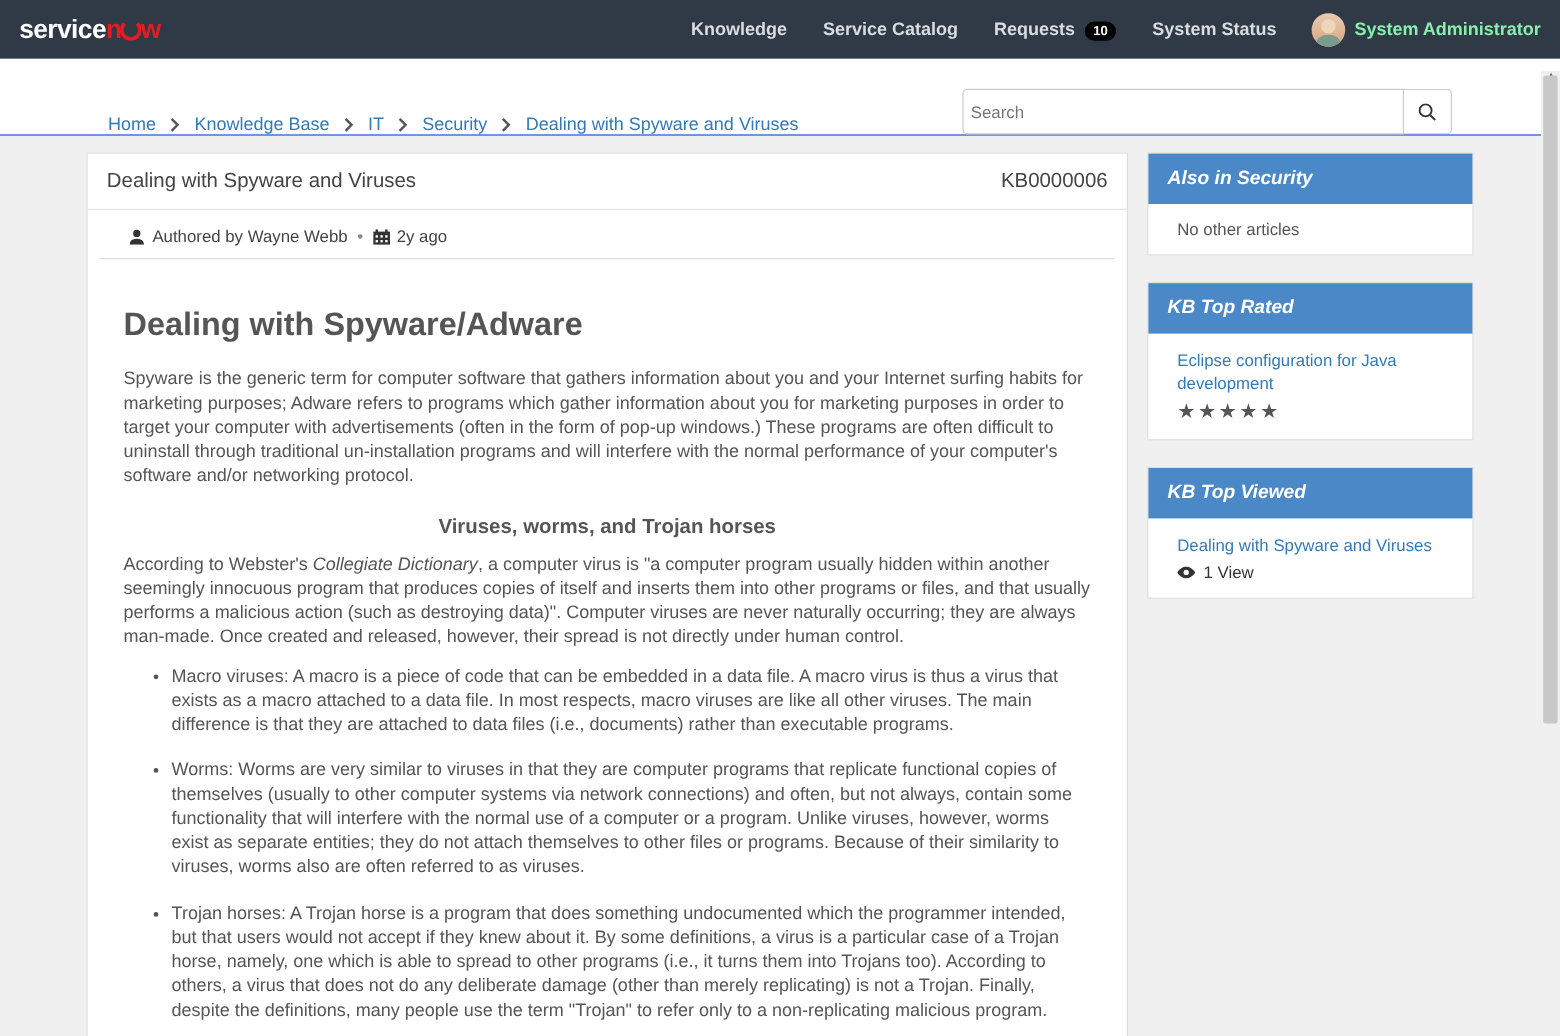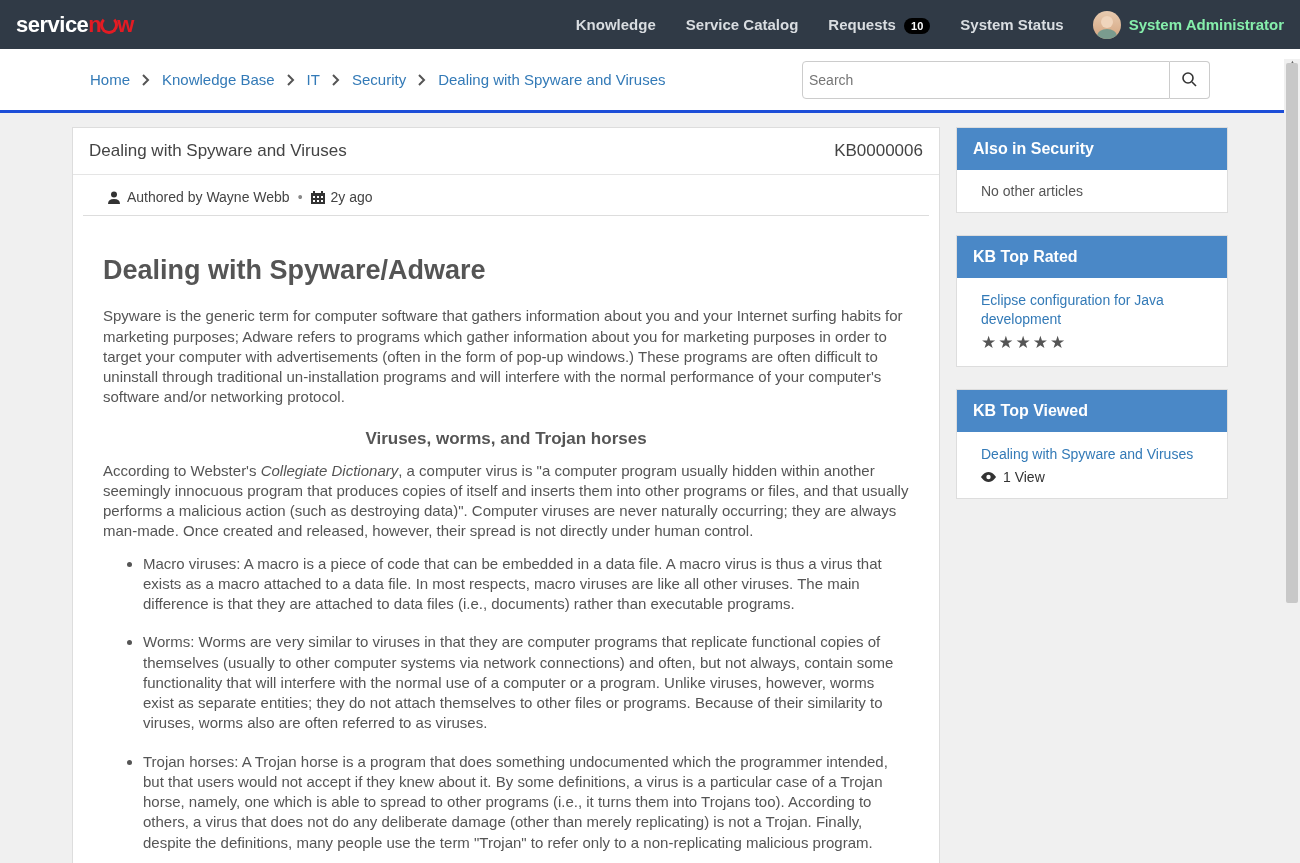--- a/index.html
+++ b/index.html
@@ -13,21 +13,21 @@
   .logo-o { display:inline-block; width:18px; height:18px; border:3px solid #e31b23; border-top-color:transparent; border-radius:50%; transform:translateY(2px); margin:0 -1px; }
   .nav-spacer { flex: 1; }
   .nav-link { color: #d9dde1; text-decoration: none; padding: 0 15px; font-size: 15px; font-weight: 600; cursor: pointer; }
   .badge { background: #000000; color: #fff; font-size: 11px; padding: 2px 7px; border-radius: 9px; margin-left: 4px; font-weight: bold; }
   .avatar { width: 28px; height: 28px; border-radius: 50%; background: linear-gradient(#e8cbb0,#d4a580); margin-left: 14px; margin-right: 8px; position:relative; overflow:hidden;}
   .avatar::before{content:"";position:absolute;top:5px;left:8px;width:12px;height:12px;background:#f0d5bc;border-radius:50%;}
   .avatar::after{content:"";position:absolute;bottom:-4px;left:4px;width:20px;height:14px;background:#7a9b8e;border-radius:50% 50% 0 0;}
   .user-name { color:#86efac; font-size:15px; font-weight:600; }
   
   
-  .breadcrumb-bar { background:#fff; border-bottom:3px solid #1d4ed8; height:64px; display:flex; align-items:center; padding:0 90px; }
+  .breadcrumb-bar { background:#fff; border-bottom:1px solid #1d4ed8; height:64px; display:flex; align-items:flex-end; padding:0 90px; }
   .breadcrumbs { display:flex; align-items:center; flex:1; font-size:15px; }
   .crumb { color:#337ab7; cursor:pointer; }
   .crumb.active { color:#337ab7; }
   .chevron { margin: 0 12px; color:#666; }
   .search-wrap { display:flex; }
   .search-input { width:368px; height:38px; border:1px solid #ccc; border-radius:4px 0 0 4px; padding:0 6px; font-size:14px; }
   .search-btn { width:40px; height:38px; border:1px solid #ccc; border-left:none; border-radius:0 4px 4px 0; background:#fff; cursor:pointer; display:flex; align-items:center; justify-content:center; }
   
   
   .container { display:flex; padding:14px 72px; gap:16px; align-items:flex-start; }
@@ -40,21 +40,21 @@
   .article-body h1 { font-size:27px; font-weight:bold; color:#555; margin:16px 0 18px; }
   .article-body h3 { font-size:17px; font-weight:bold; color:#555; margin:20px 0 10px;text-align:center; }
   .article-body p { margin-bottom:12px; }
   .article-body em { font-style:italic; }
   .article-body ul { padding-left:40px; margin:6px 0; }
   .article-body li { margin-bottom:18px; list-style:disc; }
   
   
   .sidebar { width:272px; }
   .side-panel { background:#fff; border:1px solid #ddd; margin-bottom:22px; }
-  .side-header { background:#4a88c7; color:#fff; font-size:16px; font-weight:600; padding:12px 16px; }
+  .side-header { background:#4a88c7; color:#fff; font-size:16px; font-weight:600; padding:12px 16px;font-style:italic; }
   .side-body { padding:13px 24px; color:#555; font-size:14px; }
   .side-link { color:#337ab7; cursor:pointer; display:block; line-height:1.35; }
   .stars { color:#555; font-size:17px; letter-spacing:2px; margin-top:3px; }
   .views { color:#333; margin-top:5px; display:flex; align-items:center; gap:7px; }
   
   
   .scrollbar { position:fixed; right:0; top:59px; width:16px; bottom:0; background:#f0f0f0; }
   .scroll-thumb { position:absolute; top:4px; right:2px; width:12px; height:540px; background:#c8c8c8; border-radius:2px; }
   .scroll-arrow-up { position:absolute; top:-1px; right:3px; font-size:9px; color:#666; }
   

